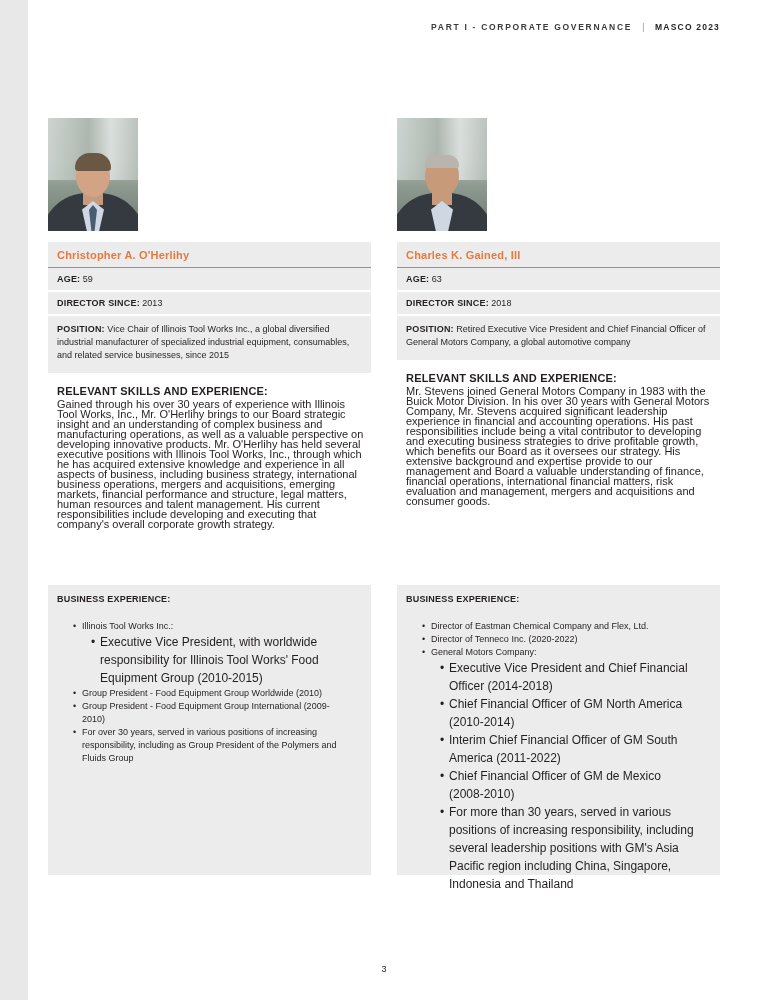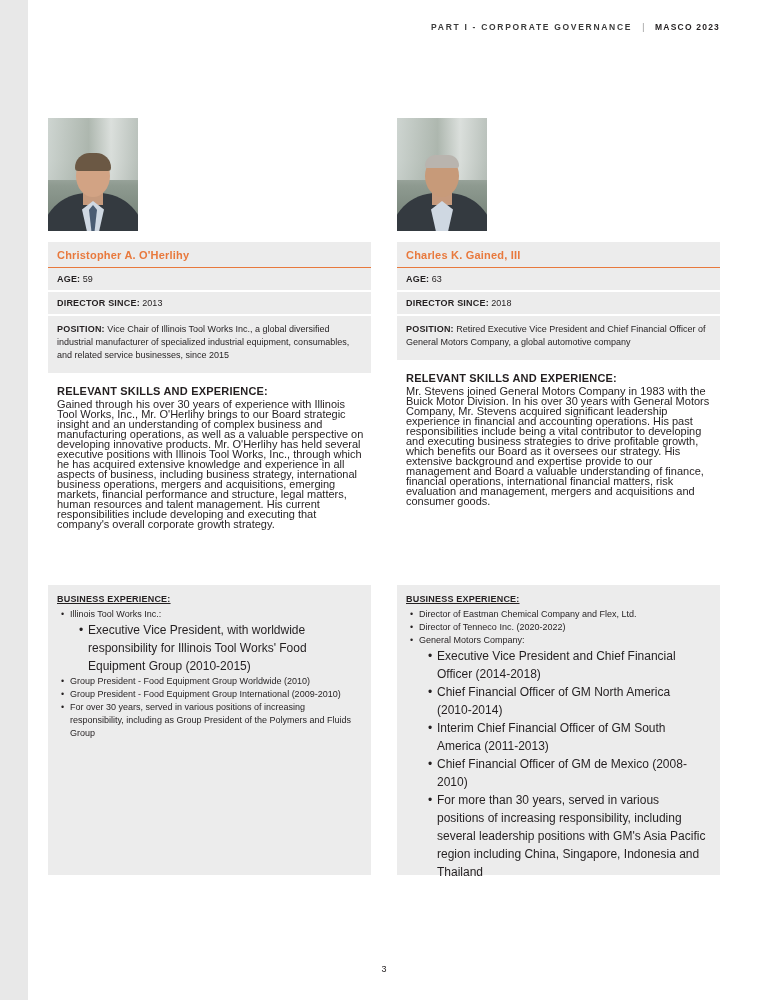--- a/index.html
+++ b/index.html
@@ -203,25 +203,24 @@
   .biz {
     background: #ececec;
     padding: 9px 9px 12px 9px;
     box-sizing: border-box;
   }
   .biz-title {
     font-size: 9px;
     font-weight: bold;
     letter-spacing: .2px;
     margin-bottom: 3px;
-    text-decoration: underline;
   }
   ul.lvl1 {
     list-style: none;
-    margin: 4px;
+    margin: 16px;
     padding: 0;
   }
   ul.lvl1 > li {
     font-size: 9px;
     line-height: 13px;
     position: relative;
     padding-left: 9px;
     margin-bottom: 0;
   }
   ul.lvl1 > li::before {
@@ -363,21 +362,21 @@
     </div>
     <div class="col">
       <div class="biz" style="height:290px;">
         <div class="biz-title">BUSINESS EXPERIENCE:</div>
         <ul class="lvl1">
             <li><span>Director of Eastman Chemical Company and Flex, Ltd.</span></li>
             <li><span>Director of Tenneco Inc. (2020-2022)</span></li>
             <li><span>General Motors Company:</span><ul class="lvl2">
                 <li>Executive Vice President and Chief Financial Officer (2014-2018)</li>
                 <li>Chief Financial Officer of GM North America (2010-2014)</li>
-                <li>Interim Chief Financial Officer of GM South America (2011-2013)</li>
+                <li>Interim Chief Financial Officer of GM South America (2011-2022)</li>
                 <li>Chief Financial Officer of GM de Mexico (2008-2010)</li>
                 <li>For more than 30 years, served in various positions of increasing responsibility, including several leadership positions with GM's Asia Pacific region including China, Singapore, Indonesia and Thailand</li>
               </ul></li>
           </ul>
       </div>
     </div>
   </div>
 
   <div class="page-number">3</div>
 </div>

